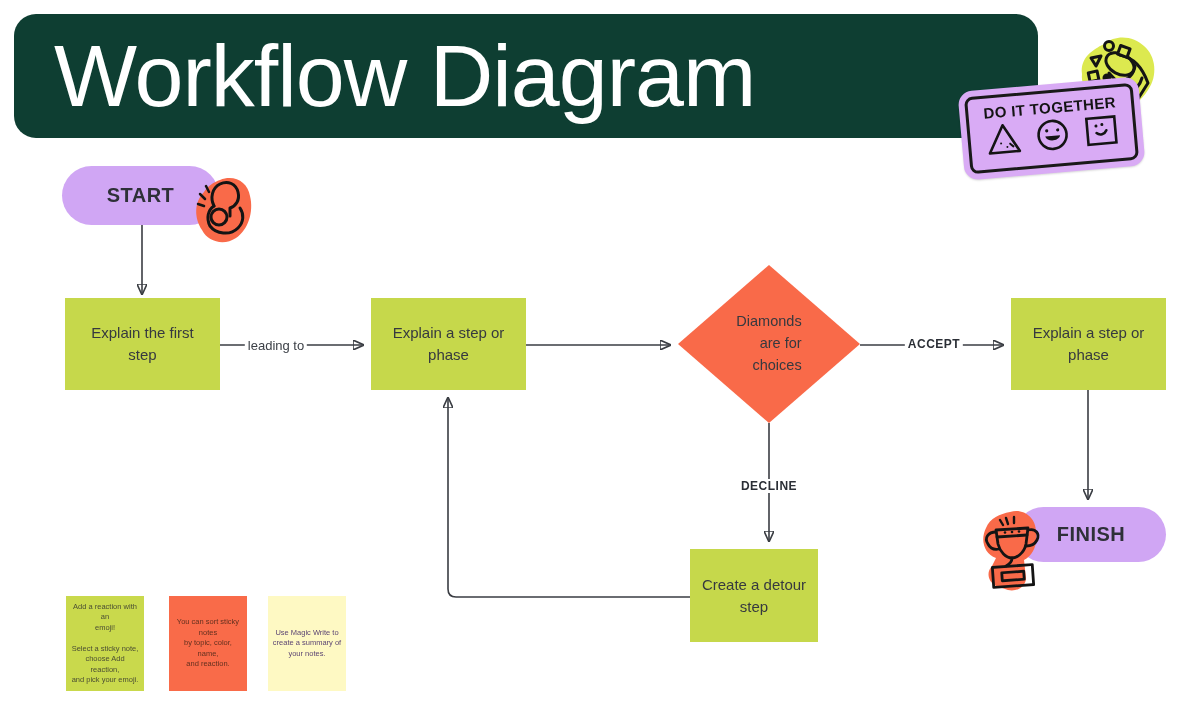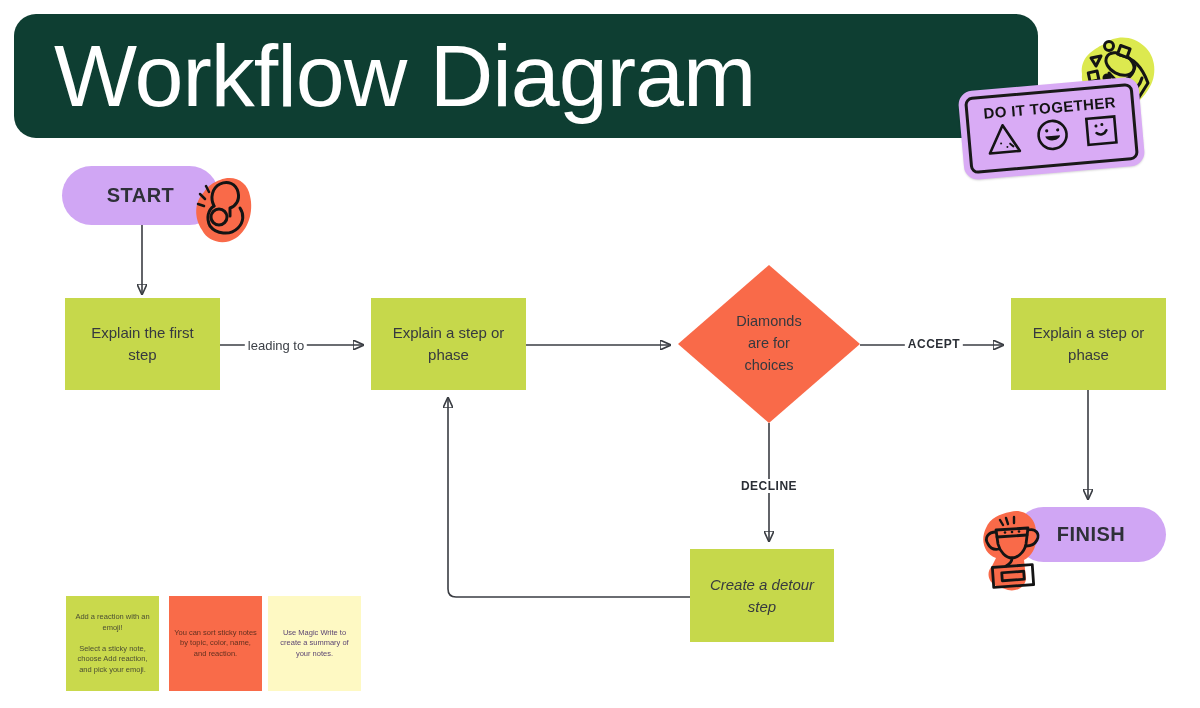--- a/index.html
+++ b/index.html
@@ -12,33 +12,33 @@
 
   
   .pill{position:absolute;background:#d0a6f4;border-radius:30px;display:flex;align-items:center;justify-content:center;font-weight:bold;font-size:20px;color:#2e3038;letter-spacing:.5px;}
   .pill-start{left:62px;top:166px;width:157px;height:59px;}
   .pill-finish{left:1016px;top:507px;width:150px;height:55px;}
 
   .box{position:absolute;width:155px;height:92px;background:#c6d84b;display:flex;align-items:center;justify-content:center;text-align:center;font-size:15px;color:#36393f;white-space:pre-line;line-height:1.45;}
   .box-1{left:65px;top:298px;}
   .box-2{left:371px;top:298px;}
   .box-3{left:1011px;top:298px;}
-  .box-4{left:690px;top:549px;width:144px;height:93px;font-style:italic;}
+  .box-4{left:690px;top:549px;width:128px;height:93px;}
 
-  .diamond{position:absolute;left:678px;top:265px;width:182px;height:158px;background:#f96a49;clip-path:polygon(50% 0,100% 50%,50% 100%,0 50%);display:flex;align-items:center;justify-content:center;text-align:center;font-size:14.5px;color:#36393f;white-space:pre-line;line-height:1.5;}
+  .diamond{position:absolute;left:678px;top:265px;width:182px;height:158px;background:#f96a49;clip-path:polygon(50% 0,100% 50%,50% 100%,0 50%);display:flex;align-items:center;justify-content:center;text-align:right;font-size:14.5px;color:#36393f;white-space:pre-line;line-height:1.5;}
 
   
   .connectors{position:absolute;left:0;top:0;width:1200px;height:708px;}
   .connectors path{stroke:#3a3d43;stroke-width:1.6;fill:none;}
 
   .edge-label{position:absolute;transform:translate(-50%,-50%);background:#ffffff;padding:0 3px;color:#3c4047;font-size:13px;white-space:nowrap;}
   .edge-label.strong{font-weight:bold;font-size:12px;color:#2b2f36;letter-spacing:.5px;}
 
   
-  .note{position:absolute;top:596px;width:93px;height:95px;display:flex;align-items:center;justify-content:center;text-align:center;font-size:7.5px;line-height:1.4;white-space:pre-line;padding:4px;}
+  .note{position:absolute;top:596px;width:78px;height:95px;display:flex;align-items:center;justify-content:center;text-align:center;font-size:7.5px;line-height:1.4;white-space:pre-line;padding:4px;}
   .note-1{left:66px;background:#c9d94c;color:#4c4f33;}
   .note-2{left:169px;background:#f96b49;color:#63301f;}
   .note-3{left:268px;background:#fef9c3;color:#5c4673;}
 
   
   .badge{position:absolute;left:961px;top:84px;width:181px;height:89px;background:#d9abf5;border-radius:14px;transform:rotate(-5deg);box-shadow:0 1px 2px rgba(0,0,0,.15);}
   .badge-border{position:absolute;inset:6px;border:3px solid #191919;border-radius:8px;display:flex;flex-direction:column;align-items:center;}
   .badge-title{margin-top:6px;font-weight:bold;font-size:15px;color:#141414;letter-spacing:.4px;white-space:nowrap;}
   .badge-icons{display:flex;gap:13px;margin-top:1px;}
 

